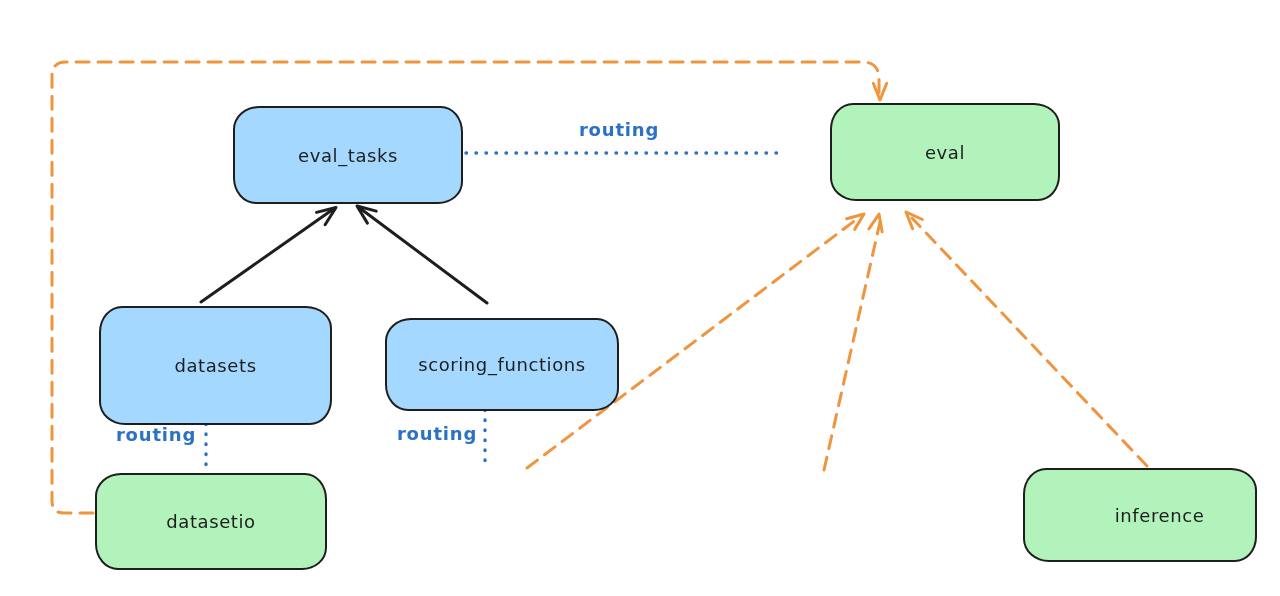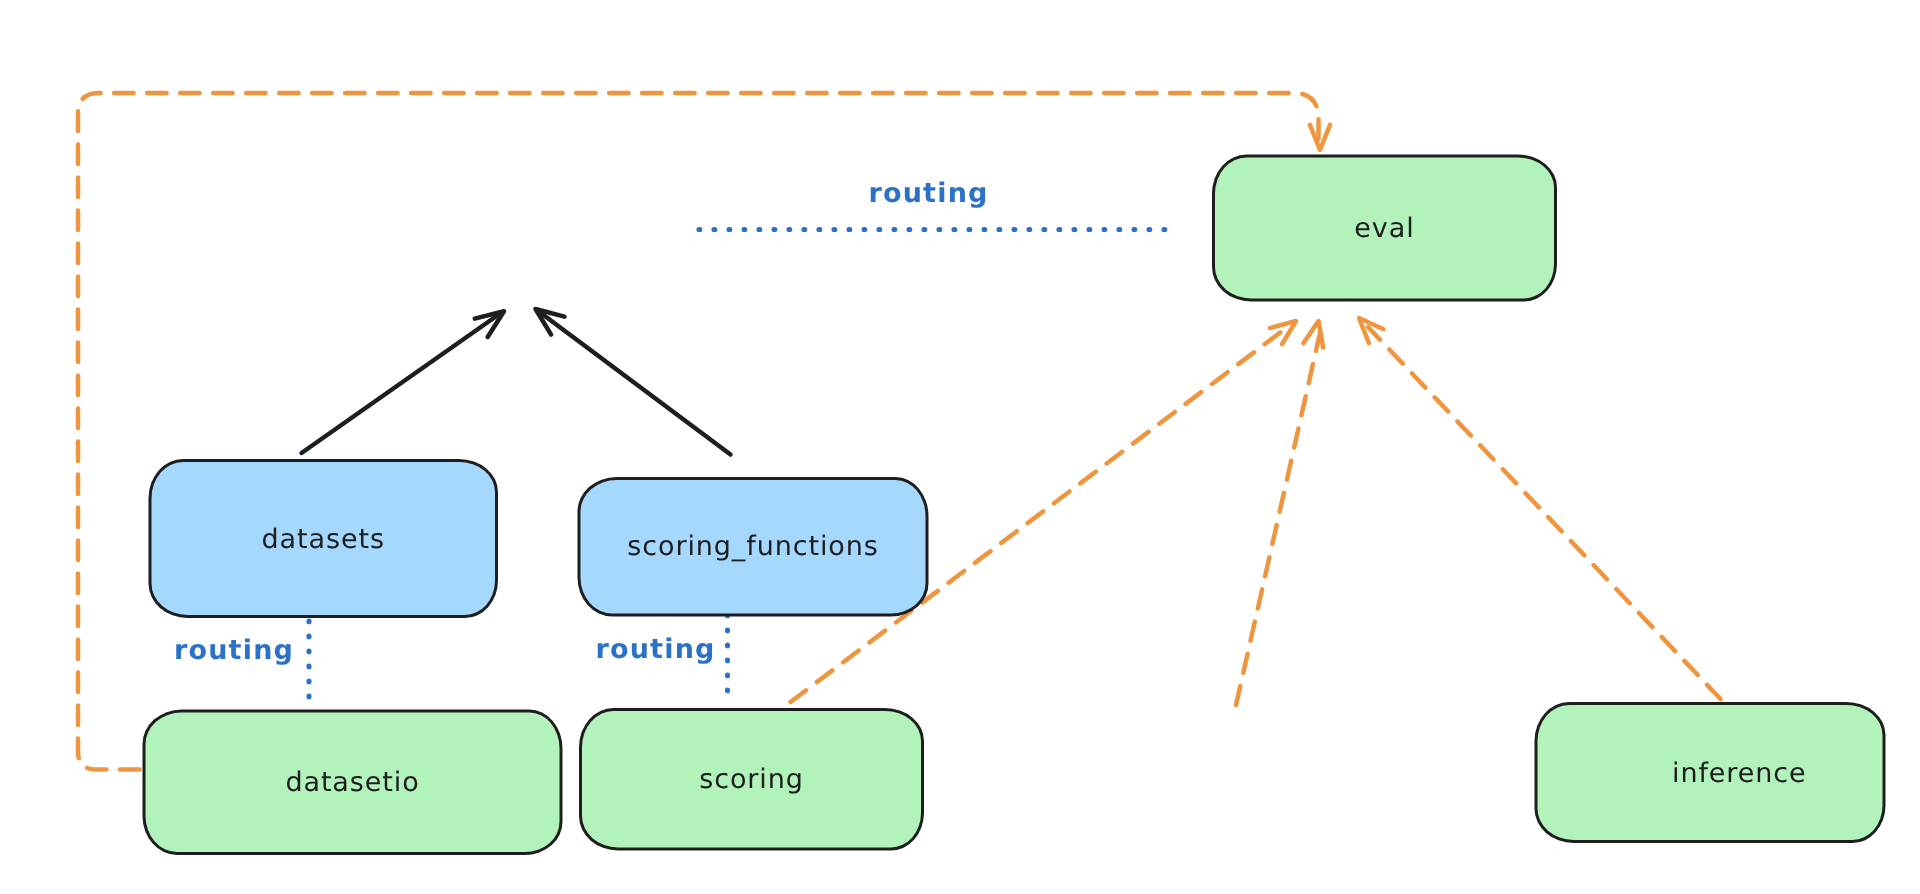--- a/index.html
+++ b/index.html
@@ -85,40 +85,40 @@
     <g stroke="#f0953f" stroke-width="3" fill="none" stroke-linecap="round" stroke-linejoin="round">
       <path stroke-dasharray="13 9" d="M824 470 L880 222"></path>
       <path d="M868.9 228.9 L879 214 L882.1 231.7"></path>
     </g>
     <g stroke="#f0953f" stroke-width="3" fill="none" stroke-linecap="round" stroke-linejoin="round">
       <path stroke-dasharray="13 9" d="M1147 466 L912 218"></path>
       <path d="M912.6 228.8 L906 212 L922.4 219.5"></path>
     </g>
   </svg>
 
+  <div class="node blue r1" style="left:233px; top:106px; width:230px; height:98px;">
+    <span>eval_tasks</span>
+  </div>
 
-  <div class="node green r2" style="left:808px; top:103px; width:230px; height:98px;">
+  <div class="node green r2" style="left:830px; top:103px; width:230px; height:98px;">
     <span>eval</span>
   </div>
 
-  <div class="node blue r2" style="left:99px; top:306px; width:233px; height:106px;">
+  <div class="node blue r2" style="left:99px; top:306px; width:233px; height:119px;">
     <span>datasets</span>
   </div>
 
   <div class="node blue r1" style="left:385px; top:305px; width:234px; height:93px;margin-top:13px;">
     <span>scoring_functions</span>
   </div>
 
-  <div class="node green r1" style="left:95px; top:473px; width:280px; height:97px;">
+  <div class="node green r1" style="left:95px; top:473px; width:232px; height:97px;">
     <span>datasetio</span>
   </div>
 
-  <div class="node green r2" style="left:386px; top:472px; width:230px; height:95px;">
-    <span>scoring</span>
-  </div>
 
 
   <div class="node green r2" style="left:1023px; top:468px; width:234px; height:94px;padding-left:39px;">
     <span>inference</span>
   </div>
 
   <div class="edge-label" style="left:619px; top:129px;">routing</div>
   <div class="edge-label" style="left:156px; top:434px;">routing</div>
   <div class="edge-label" style="left:437px; top:433px;">routing</div>
 

